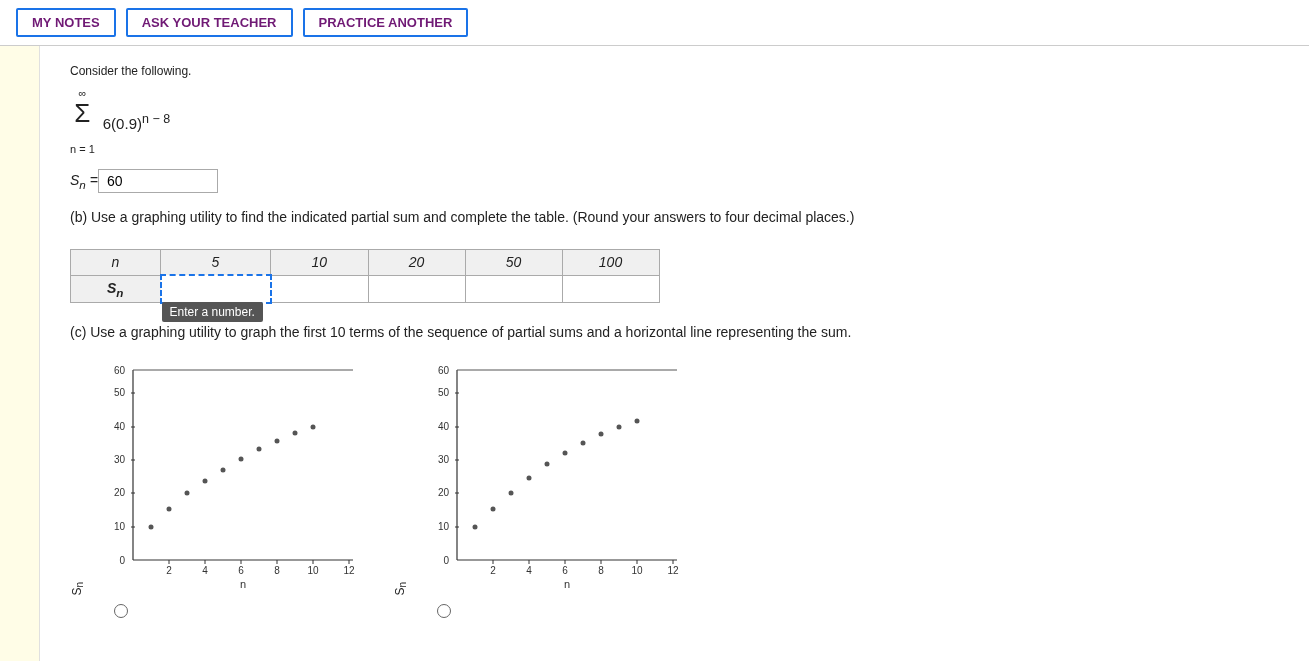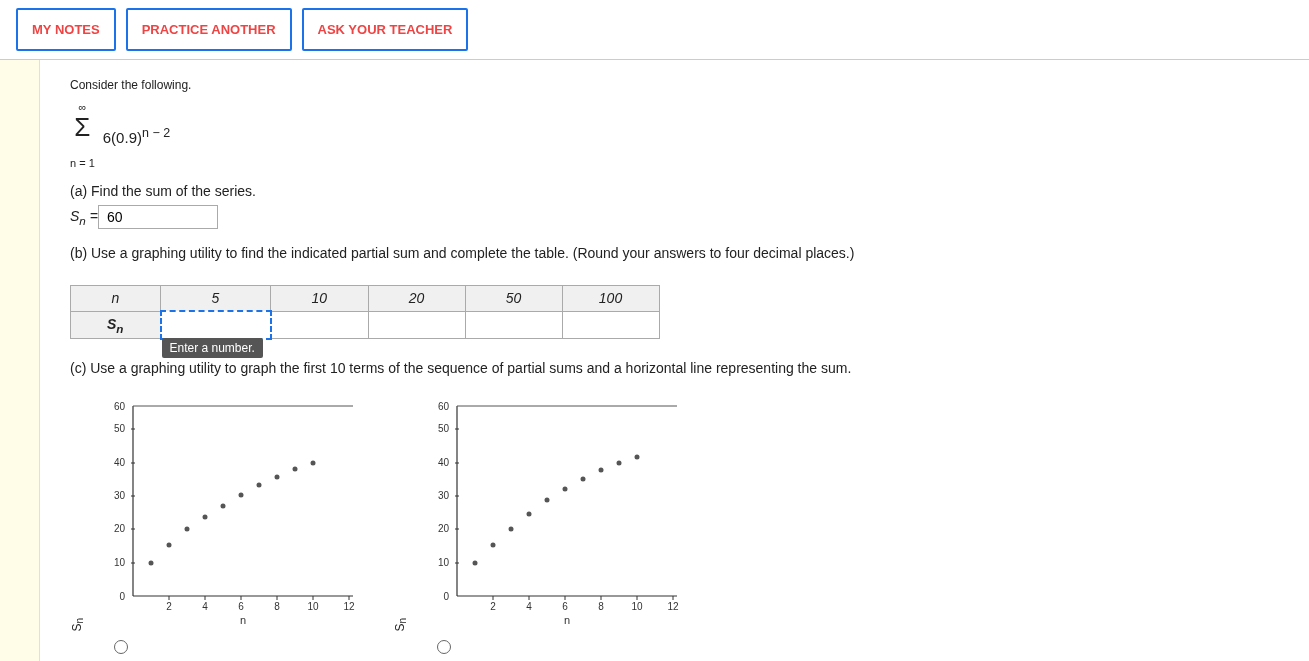--- a/index.html
+++ b/index.html
@@ -41,23 +41,23 @@
       font-size: 14px;
       font-weight: bold;
       color: #222;
     }
     .header-right {
       display: flex;
       gap: 10px;
     }
     .action-btn {
       border: 2px solid #1a73e8;
-      color: #ef4444;
-      background: #fff;
-      padding: 12px 14px;
+      color: #701a75;
+      background: #fff;
+      padding: 5px 14px;
       font-size: 13px;
       font-weight: bold;
       cursor: pointer;
       border-radius: 2px;
     }
     .main-content {
       display: flex;
       flex-direction: row;
     }
     .side-yellow {
@@ -213,41 +213,40 @@
       background: #fff;
       border: none;
     }
   </style>
 </head>
 <body>
 
 <div class="header">
   <div class="header-right">
     <button class="action-btn">MY NOTES</button>
+    <button class="action-btn">ASK YOUR TEACHER</button>
     <button class="action-btn">PRACTICE ANOTHER</button>
-    <button class="action-btn">ASK YOUR TEACHER</button>
   </div>
 </div>
 
 <div class="main-content">
   <div class="side-yellow"></div>
   <div class="content-area">
 
     <p class="problem-intro">Consider the following.</p>
 
     <div class="series-display">
       <div class="sigma-block">
         <span class="sigma-top">∞</span>
         <span class="sigma-sym">Σ</span>
         <span class="sigma-bottom">n = 1</span>
       </div>
-      <span class="series-formula">6(0.9)<sup>n − 2</sup></span>
+      <span class="series-formula">6(0.9)<sup>n − 8</sup></span>
     </div>
 
-    <p class="part-label">(a) Find the sum of the series.</p>
     <div class="answer-row">
       <label><i>S<sub>n</sub></i> =</label>
       <input class="answer-input" type="text" value="60" style="">
     </div>
 
     <div class="table-section">
       <p>(b) Use a graphing utility to find the indicated partial sum and complete the table. (Round your answers to four decimal places.)</p>
       <table class="partial-sum-table">
         <thead>
           <tr>

